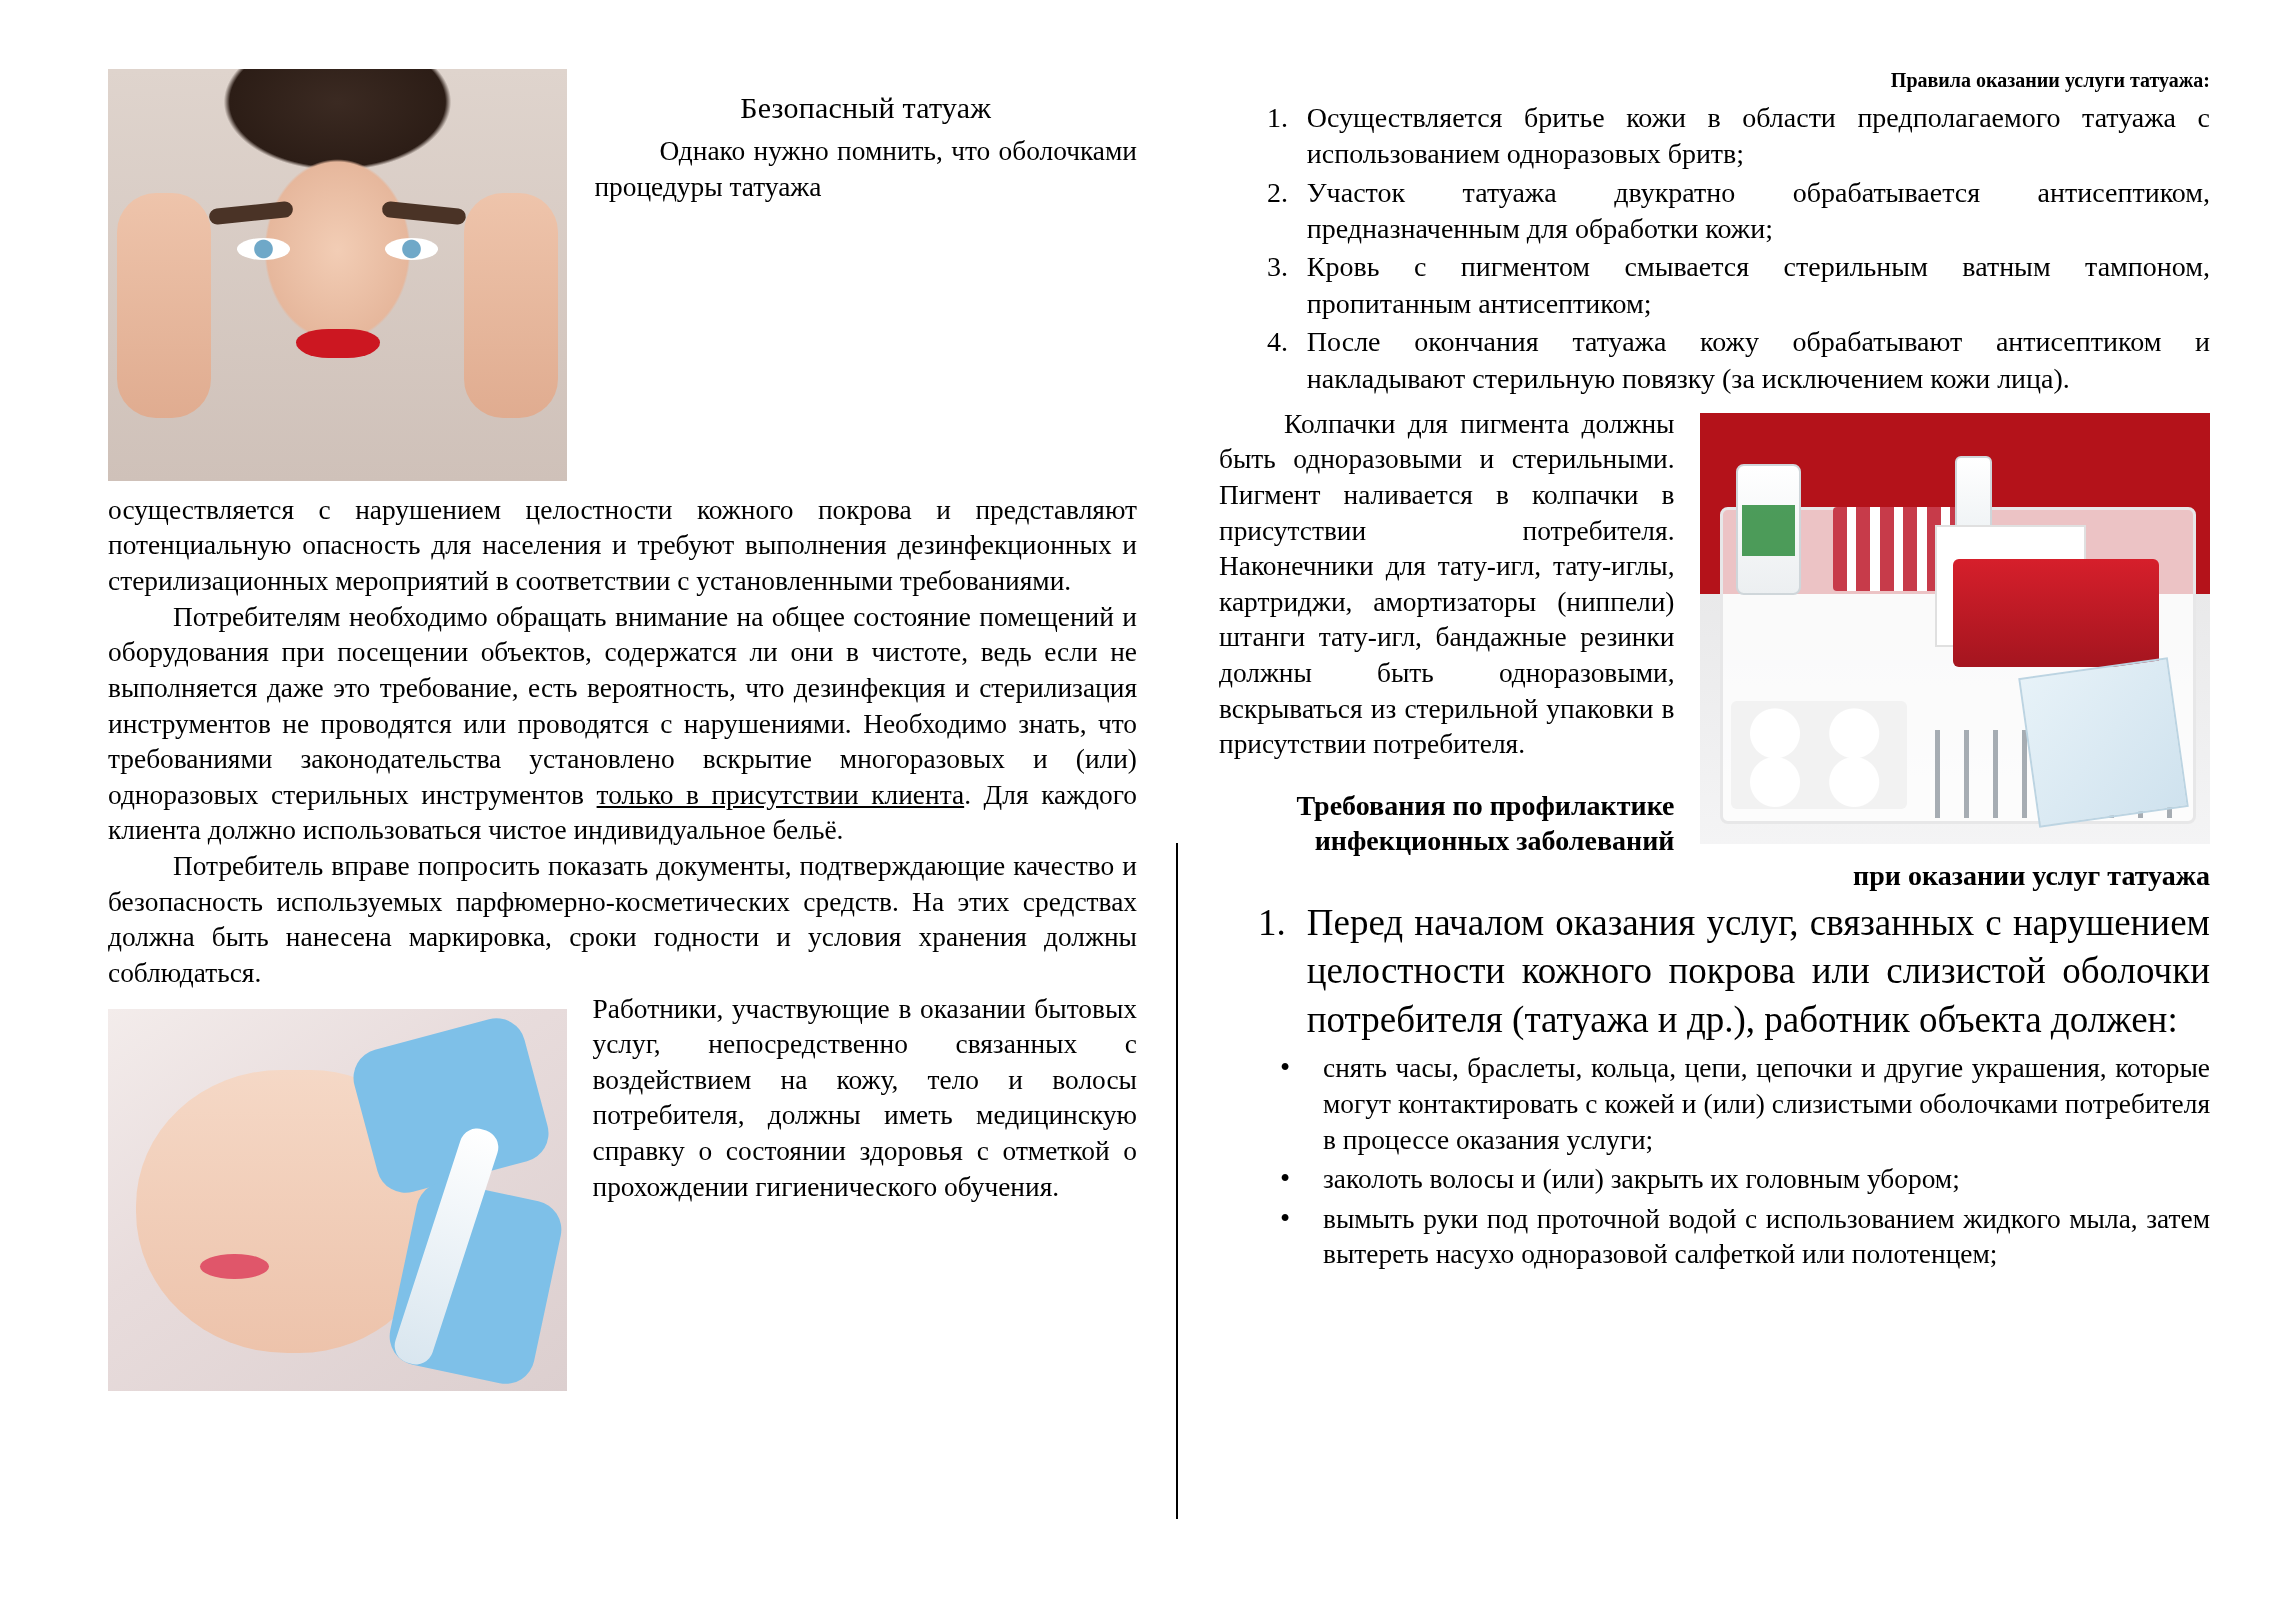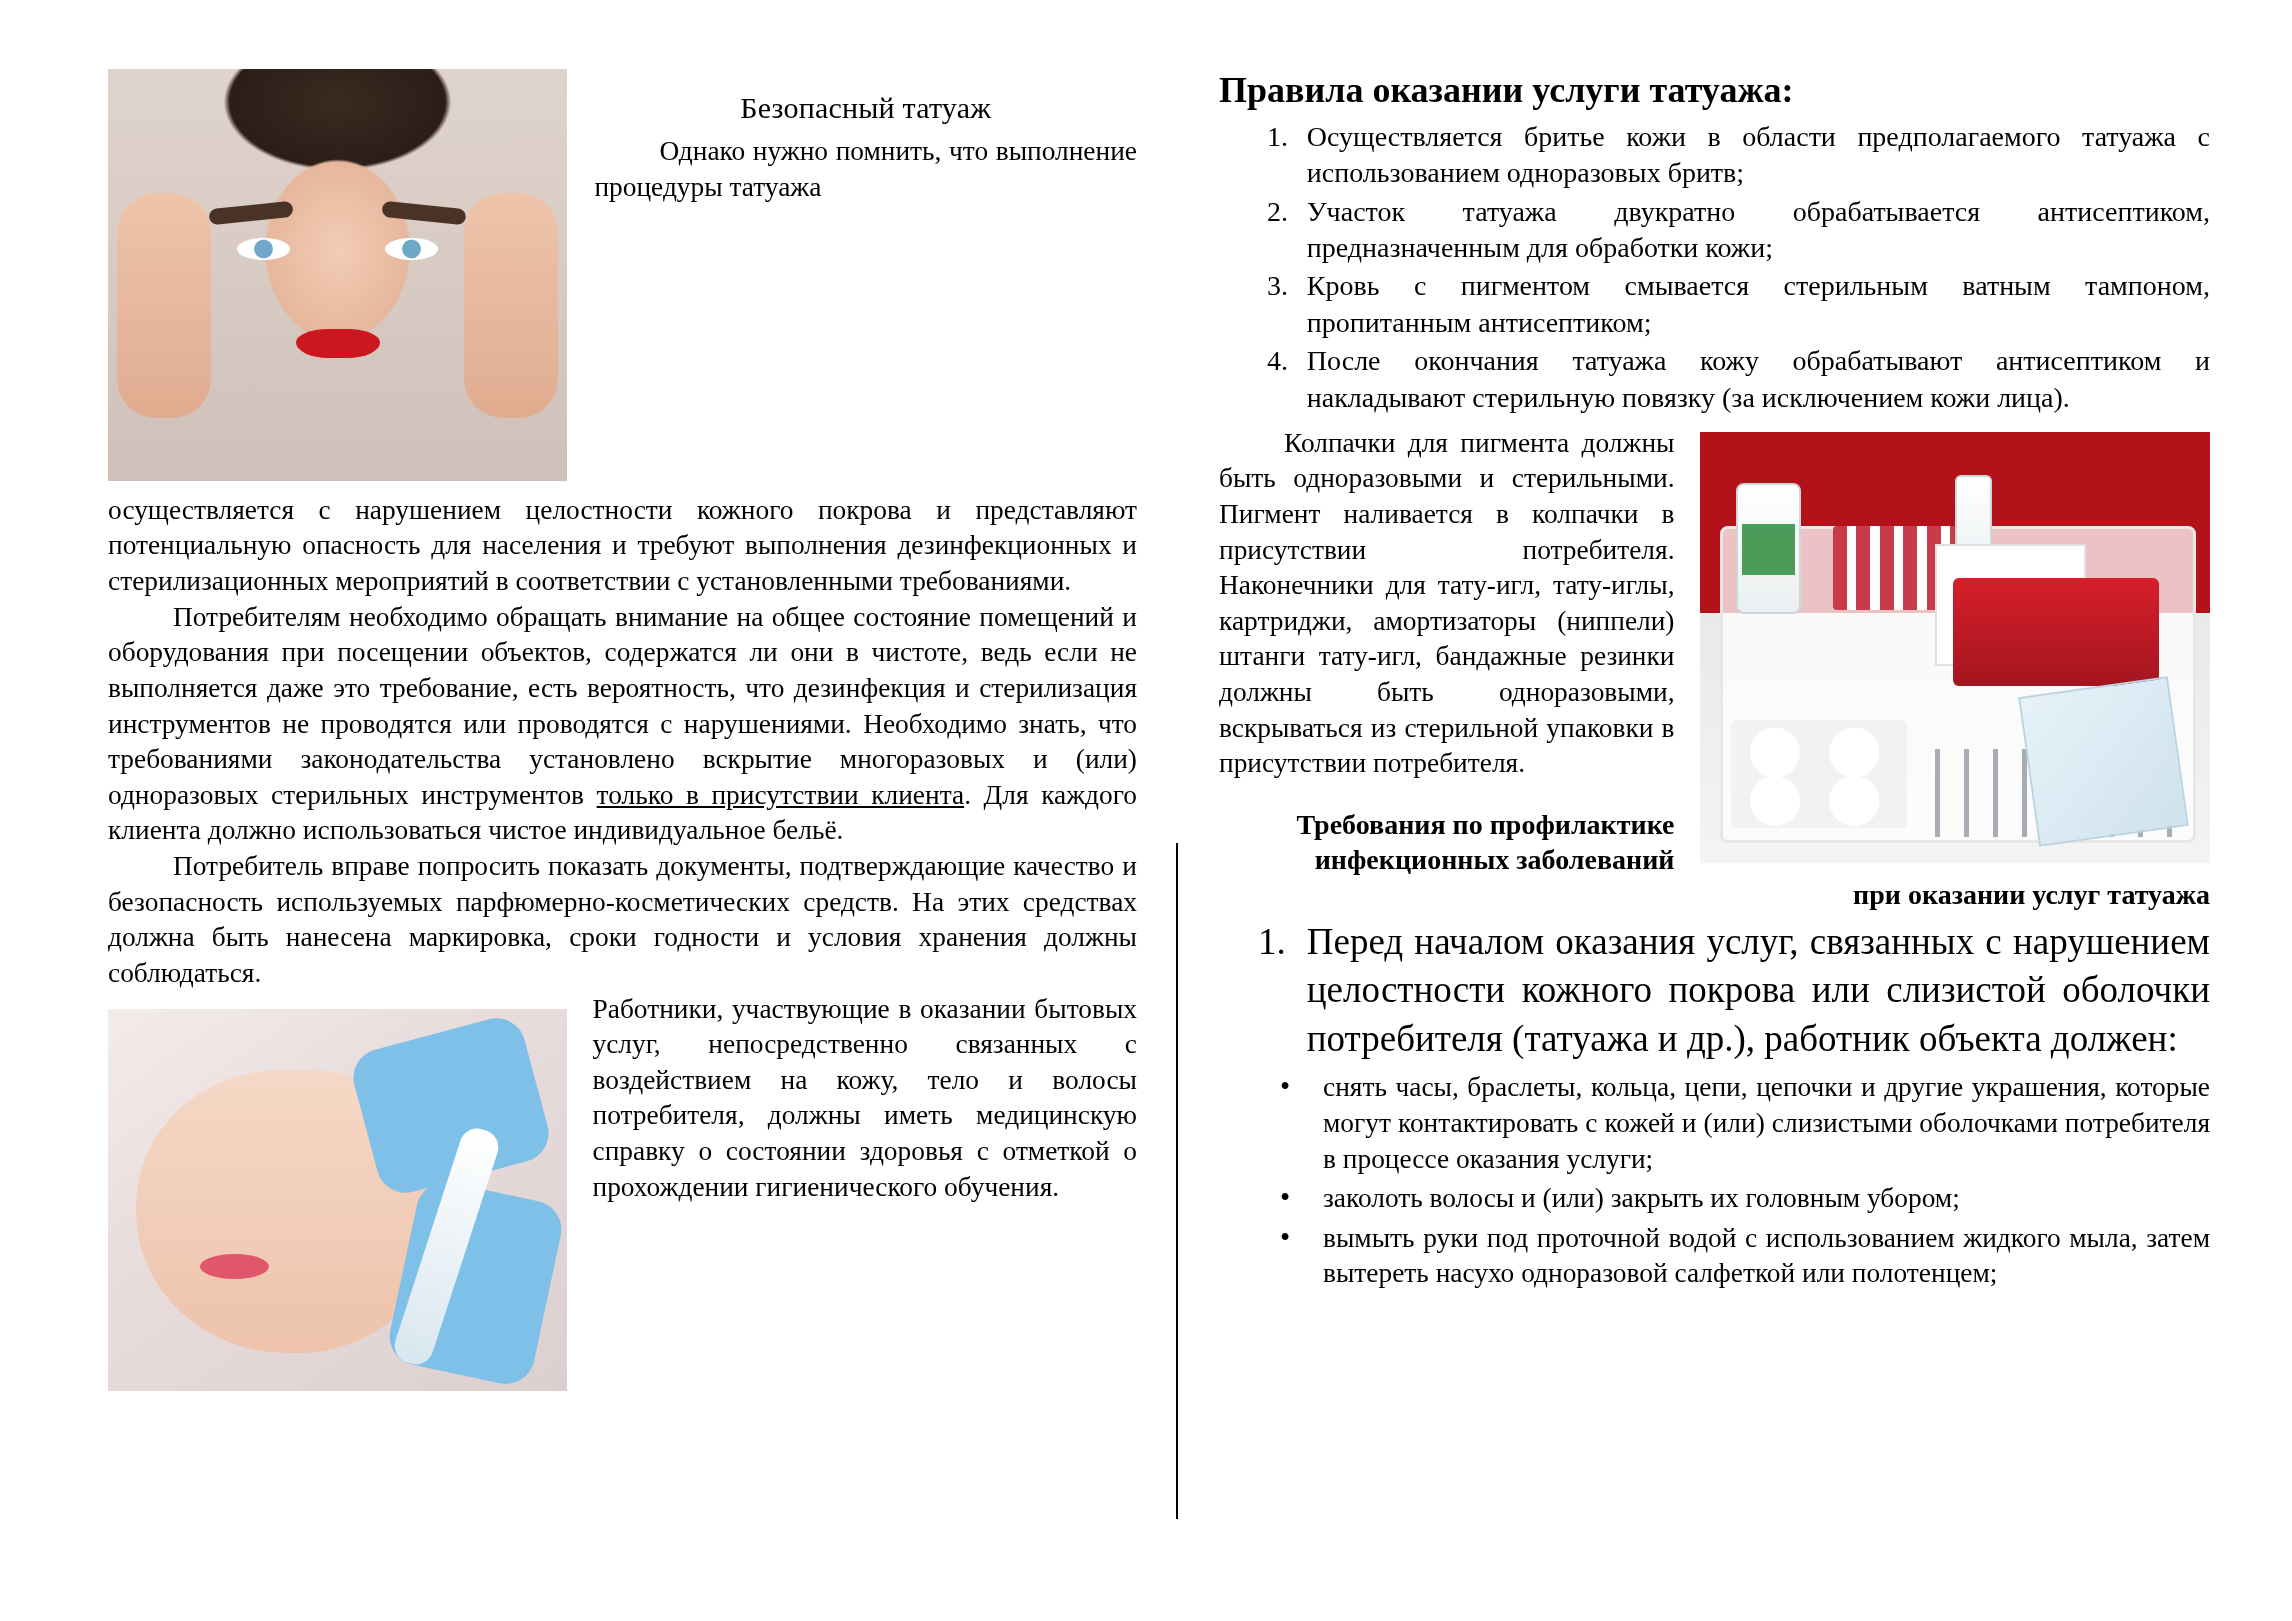--- a/index.html
+++ b/index.html
@@ -44,23 +44,23 @@
   }
 
   h1.title {
     font-size: 30px;
     font-weight: normal;
     text-align: center;
     margin: 21.6px 0 9.8px 0;
     letter-spacing: 0.2px;
   }
   h2.subtitle {
-    font-size: 36px;
+    font-size: 20px;
     font-weight: bold;
-    text-align: left;
+    text-align: right;
     margin: 0 0 7.8px 0;
   }
   h2.block-title {
     font-size: 28px;
     font-weight: bold;
     text-align: right;
     margin: 0 0 5.9px 0;
     line-height: 1.25;
   }
   p {
@@ -325,21 +325,21 @@
         <div class="hand l"></div>
         <div class="hand r"></div>
         <div class="brow l"></div>
         <div class="brow r"></div>
         <div class="eye l"></div>
         <div class="eye r"></div>
       </div>
 
       <div class="intro-text">
         <h1 class="title">Безопасный татуаж</h1>
-        <p>Однако нужно помнить, что выполнение процедуры татуажа</p>
+        <p>Однако нужно помнить, что оболочками процедуры татуажа</p>
       </div>
     </div>
 
     <div class="left-flow">
       <p class="noindent">осуществляется с нарушением целостности кожного покрова и представляют потенциальную опасность для населения и требуют выполнения дезинфекционных и стерилизационных мероприятий в соответствии с установленными требованиями.</p>
 
       <p><span>Потребителям необходимо обращать внимание на общее состояние помещений и оборудования при посещении объектов, содержатся ли они в чистоте, ведь если не выполняется даже это требование, есть вероятность, что дезинфекция и стерилизация инструментов не проводятся или проводятся с нарушениями. Необходимо знать, что требованиями законодательства установлено вскрытие многоразовых и (или) одноразовых стерильных инструментов </span><u class="underline">только в присутствии клиента</u><span>. Для каждого клиента должно использоваться чистое индивидуальное бельё.</span></p>
 
       <div class="wrap-after">
         <p>Потребитель вправе попросить показать документы, подтверждающие качество и безопасность используемых парфюмерно-косметических средств. На этих средствах должна быть нанесена маркировка, сроки годности и условия хранения должны соблюдаться.</p>

